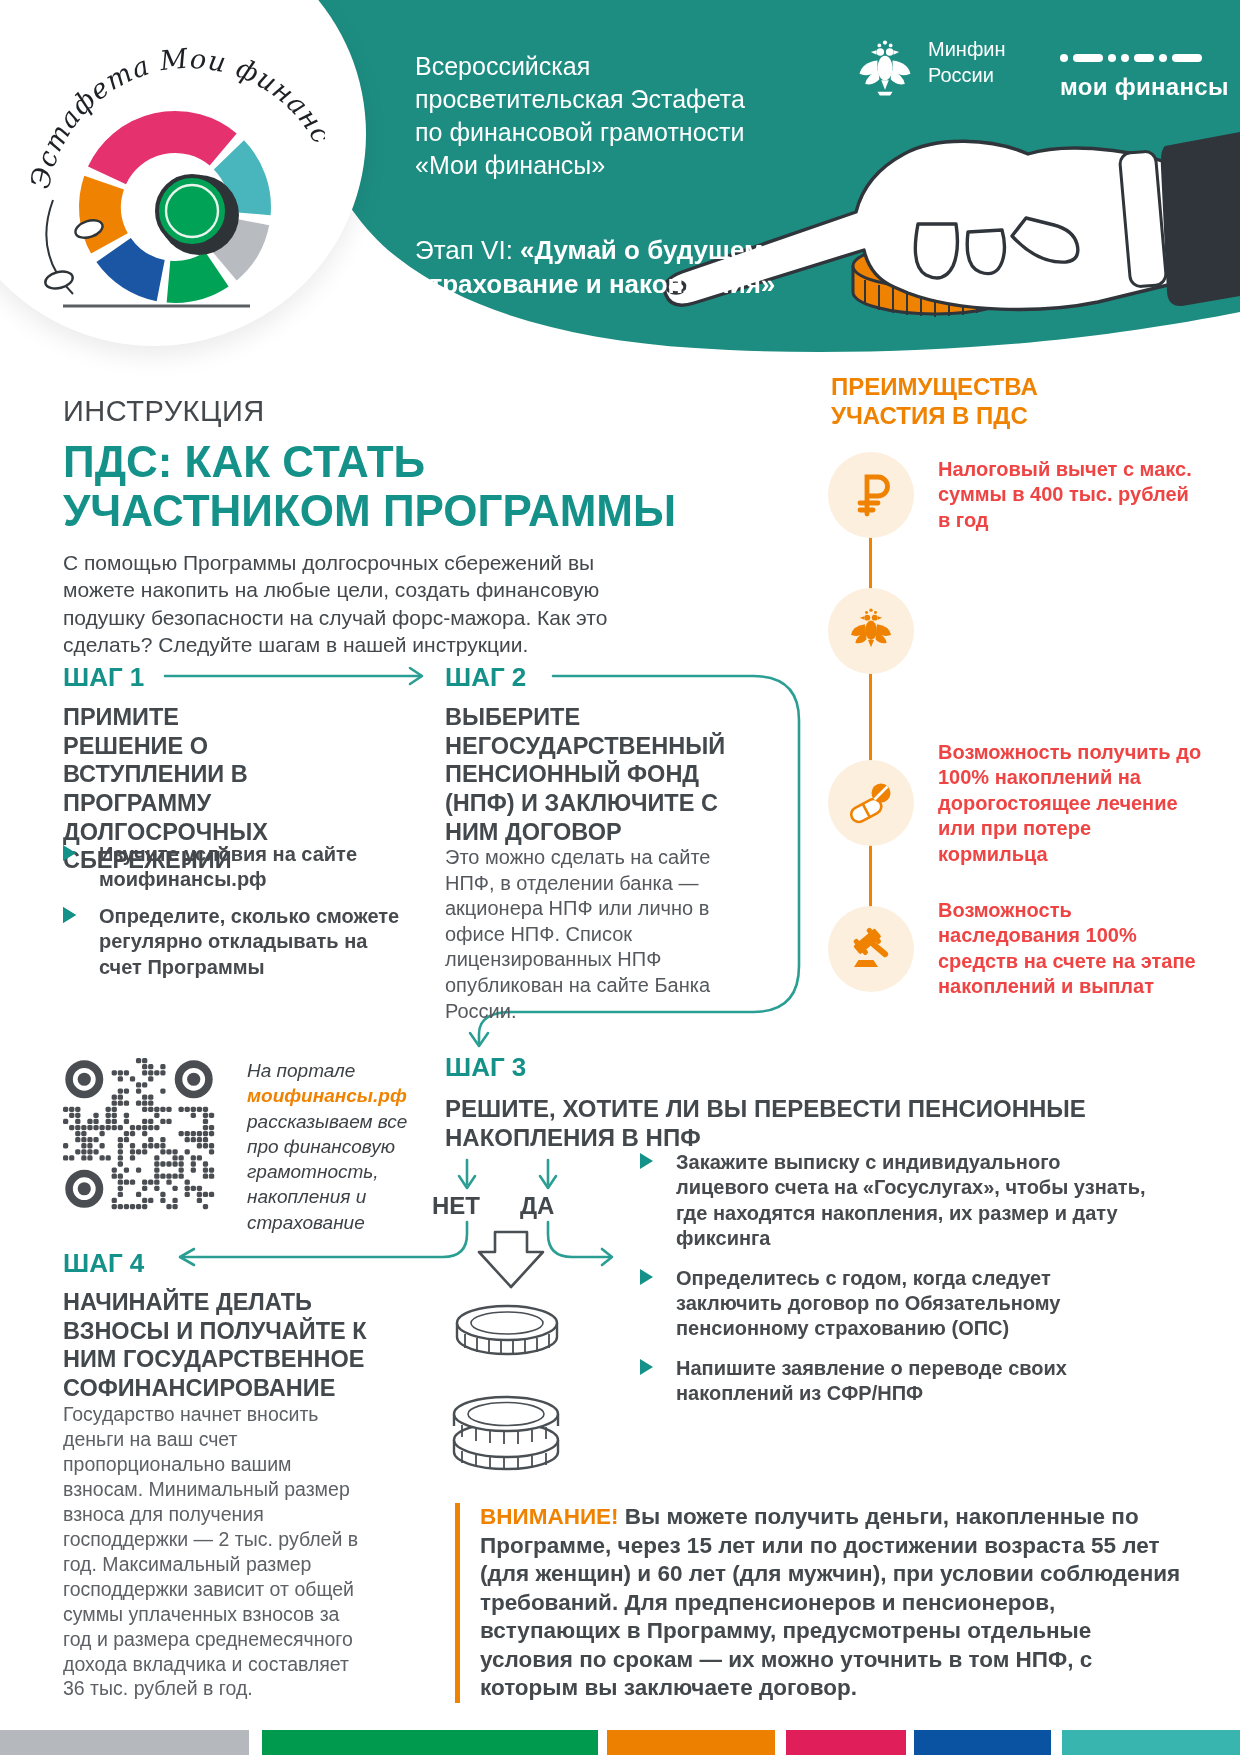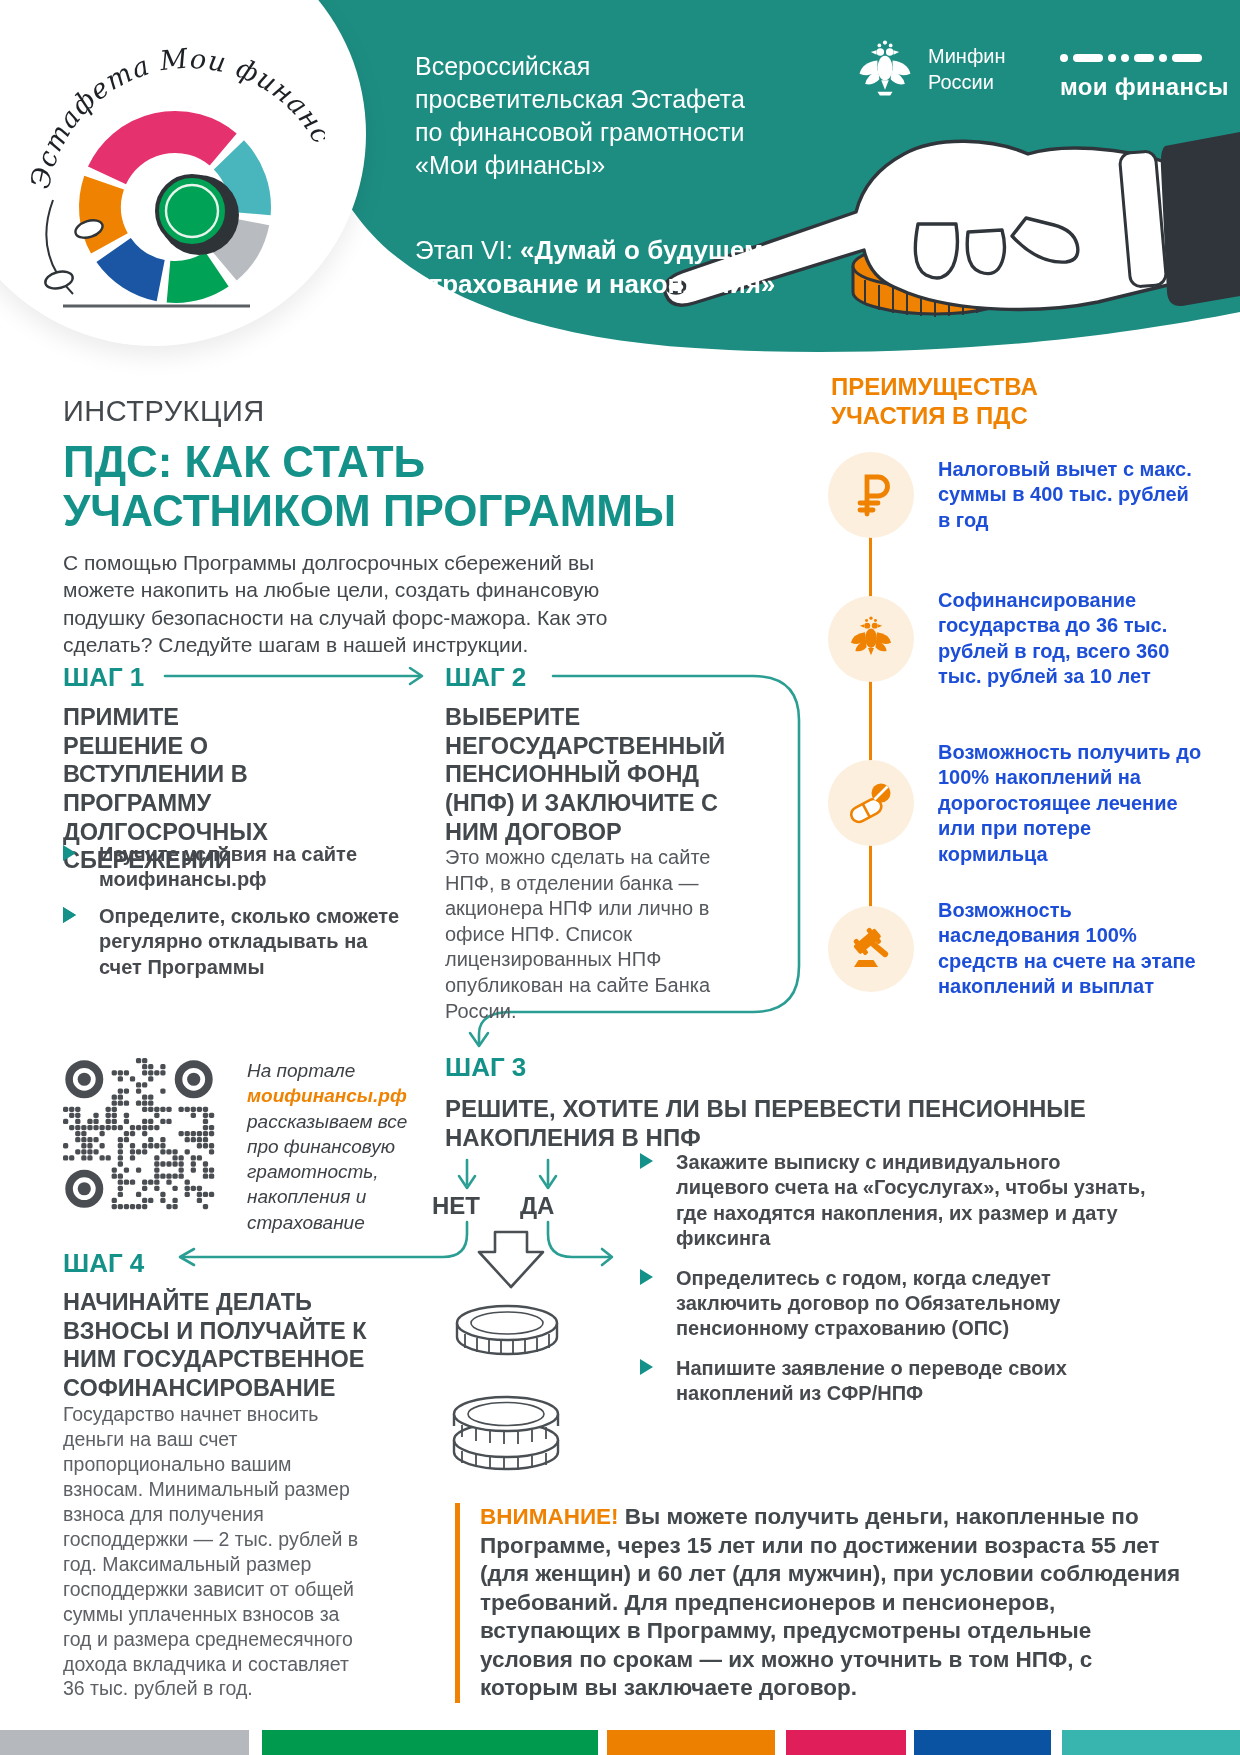--- a/index.html
+++ b/index.html
@@ -7,38 +7,38 @@
         font-family:"Liberation Sans",sans-serif;color:#43484d;margin:0 auto;}
   .abs{position:absolute;margin:0;}
   
   .hdr-bg{position:absolute;left:0;top:0;}
   .logo-circle{position:absolute;left:-58px;top:-78px;width:424px;height:424px;border-radius:50%;
                background:#fff;box-shadow:0 10px 24px rgba(0,0,0,.08);}
   .logo-svg{position:absolute;left:83px;top:100px;}
   .hdr-program{position:absolute;left:415px;top:50px;width:340px;font-size:25px;line-height:1.32;color:#fff;}
   .hdr-stage{position:absolute;left:415px;top:234px;width:480px;font-size:26px;line-height:1.3;color:#fff;}
   .hdr-stage b{font-weight:700;}
-  .minfin{position:absolute;left:856px;top:36px;display:flex;gap:14px;align-items:center;color:#fff;}
+  .minfin{position:absolute;left:856px;top:36px;display:flex;gap:14px;align-items:flex-start;color:#fff;}
   .minfin-txt{font-size:20px;line-height:1.3;}
   .myfin{position:absolute;left:1060px;top:54px;width:150px;color:#fff;}
   .dashes{display:flex;gap:5px;margin-bottom:11px;align-items:center;}
   .dashes span{height:8px;border-radius:4px;background:#fff;display:block;}
   .myfin-txt{font-size:24px;font-weight:700;letter-spacing:.3px;white-space:nowrap;}
   .hand-svg{position:absolute;left:620px;top:124px;}
   
   .kicker{left:63px;top:395px;font-size:29px;letter-spacing:.5px;color:#43484d;}
   .title{left:63px;top:437px;width:640px;font-size:44px;line-height:1.12;font-weight:700;color:#149188;}
   .lead{left:63px;top:549px;width:600px;font-size:21px;line-height:1.3;color:#43484d;}
   
   .ben-title{left:831px;top:372px;width:300px;font-size:24px;line-height:1.22;font-weight:700;color:#ef8200;}
   .ben-line{left:869px;top:505px;width:3px;height:460px;background:#ef8200;z-index:1;}
   .ben-item{position:absolute;left:828px;width:400px;display:flex;gap:24px;align-items:center;z-index:2;}
   .ben-ico{width:86px;height:86px;border-radius:50%;background:#fcefdd;flex:0 0 86px;
            display:flex;align-items:center;justify-content:center;}
-  .ben-txt{font-size:20px;font-weight:700;line-height:1.27;color:#1d4ed8;width:265px;}
+  .ben-txt{font-size:20px;font-weight:700;line-height:1.27;color:#ef4444;width:265px;}
   
   .step-label{font-size:26px;font-weight:700;color:#149188;}
   .step-title{font-weight:700;font-size:23.5px;line-height:1.22;color:#43484d;}
   .step-body{font-size:20px;line-height:1.28;color:#55595e;}
   .blist{list-style:none;padding:0;margin:0;font-weight:bold;}
   .blist li{position:relative;padding-left:36px;margin-bottom:11px;font-size:20px;line-height:1.27;color:#46494d;}
   .tri{position:absolute;left:0;top:3px;width:0;height:0;border-left:13px solid #149188;
        border-top:8px solid transparent;border-bottom:8px solid transparent;}
   .conn{position:absolute;left:0;top:0;pointer-events:none;}
   .opt{position:absolute;font-size:24px;font-weight:700;color:#43484d;text-align:left;}
@@ -220,21 +220,20 @@
             <path d="M39 15l6 2-6 3z"></path>
           <ellipse cx="30" cy="34" rx="8" ry="13"></ellipse>
           <path d="M22 26Q6 28 3 40q10 4 19-2z"></path>
             <path d="M23 36Q10 42 9 51q9 2 15-5z"></path>
           <path d="M38 26q16 2 19 14q-10 4-19-2z"></path>
             <path d="M37 36q13 6 14 15q-9 2-15-5z"></path>
           <path d="M26 47l4 10 4-10z"></path>
         </g>
       </svg>
     </div>
-    <div class="ben-txt">Софинансирование государства до 36 тыс. рублей в год, всего 360 тыс. рублей за 10 лет</div>
   </div>
 
   <div class="ben-item" style="top:740px">
     <div class="ben-ico">
       <svg width="48" height="48" viewBox="0 0 48 48">
         <g transform="rotate(-28 19 31)">
           <rect x="3" y="24" width="32" height="15" rx="7.5" fill="#fff" stroke="#ef8200" stroke-width="2.6"></rect>
           <line x1="19" y1="24" x2="19" y2="39" stroke="#ef8200" stroke-width="2.6"></line>
         </g>
         <circle cx="34" cy="14" r="9.5" fill="#ef8200"></circle>

